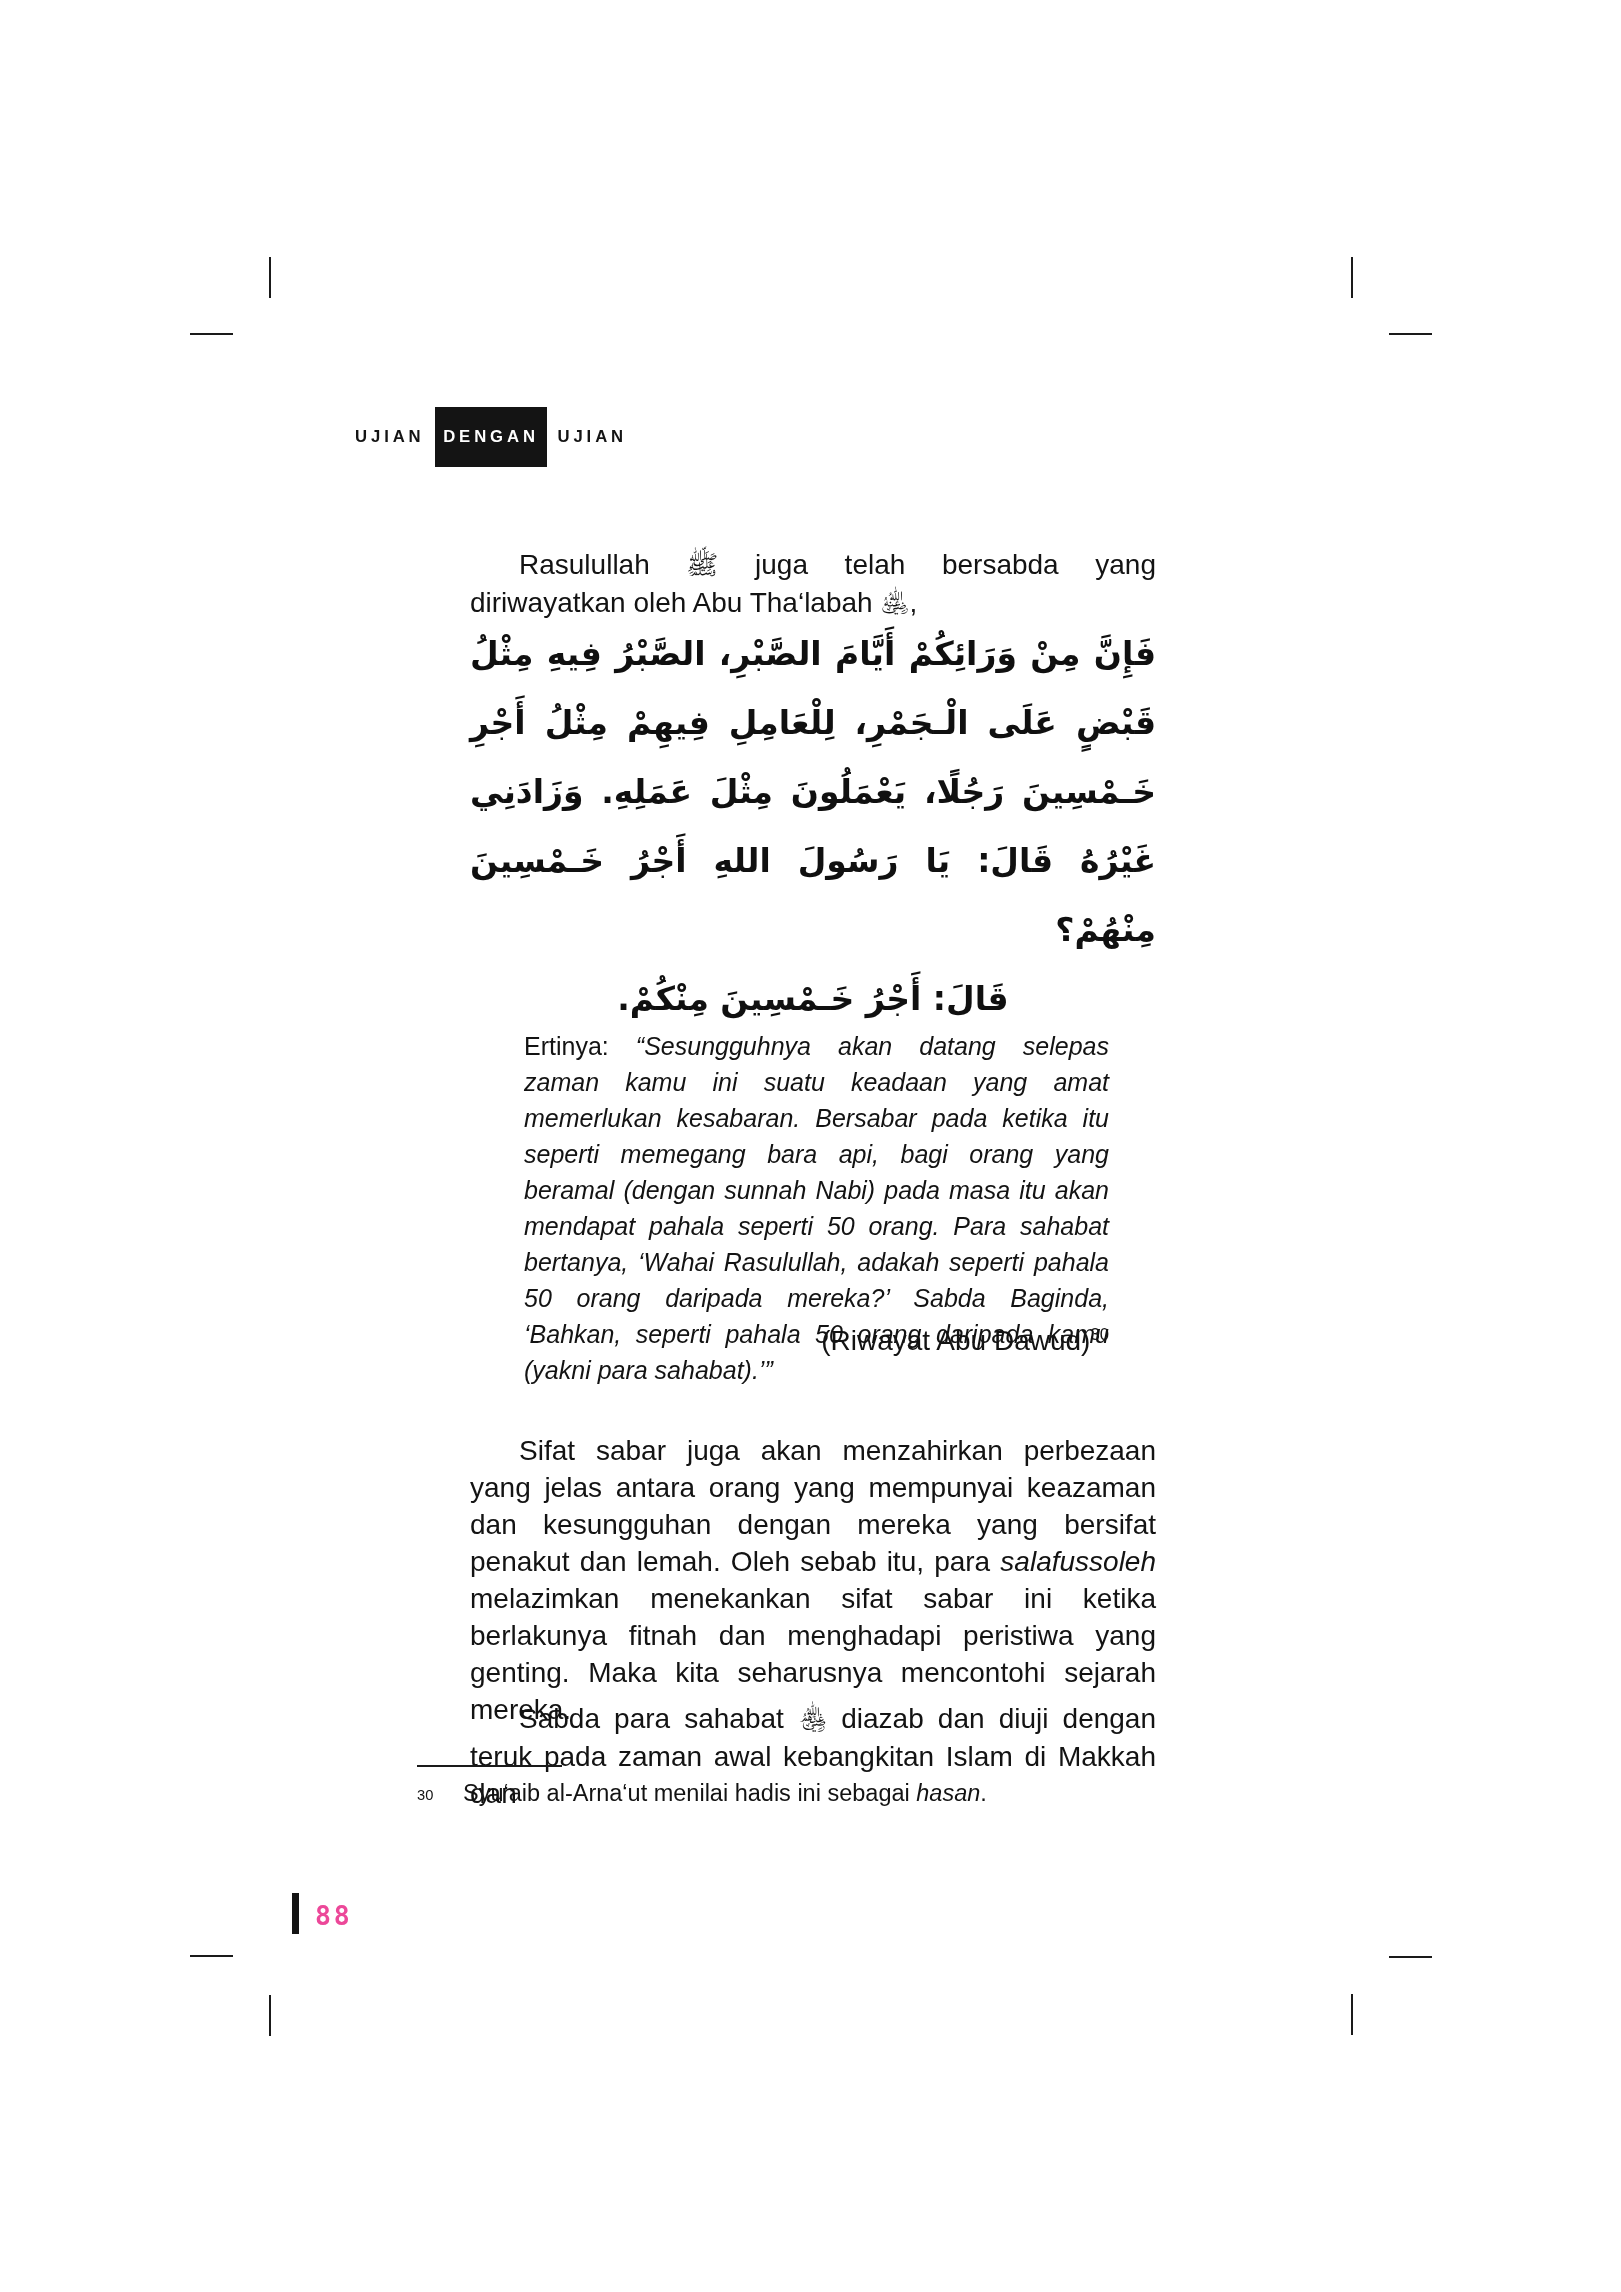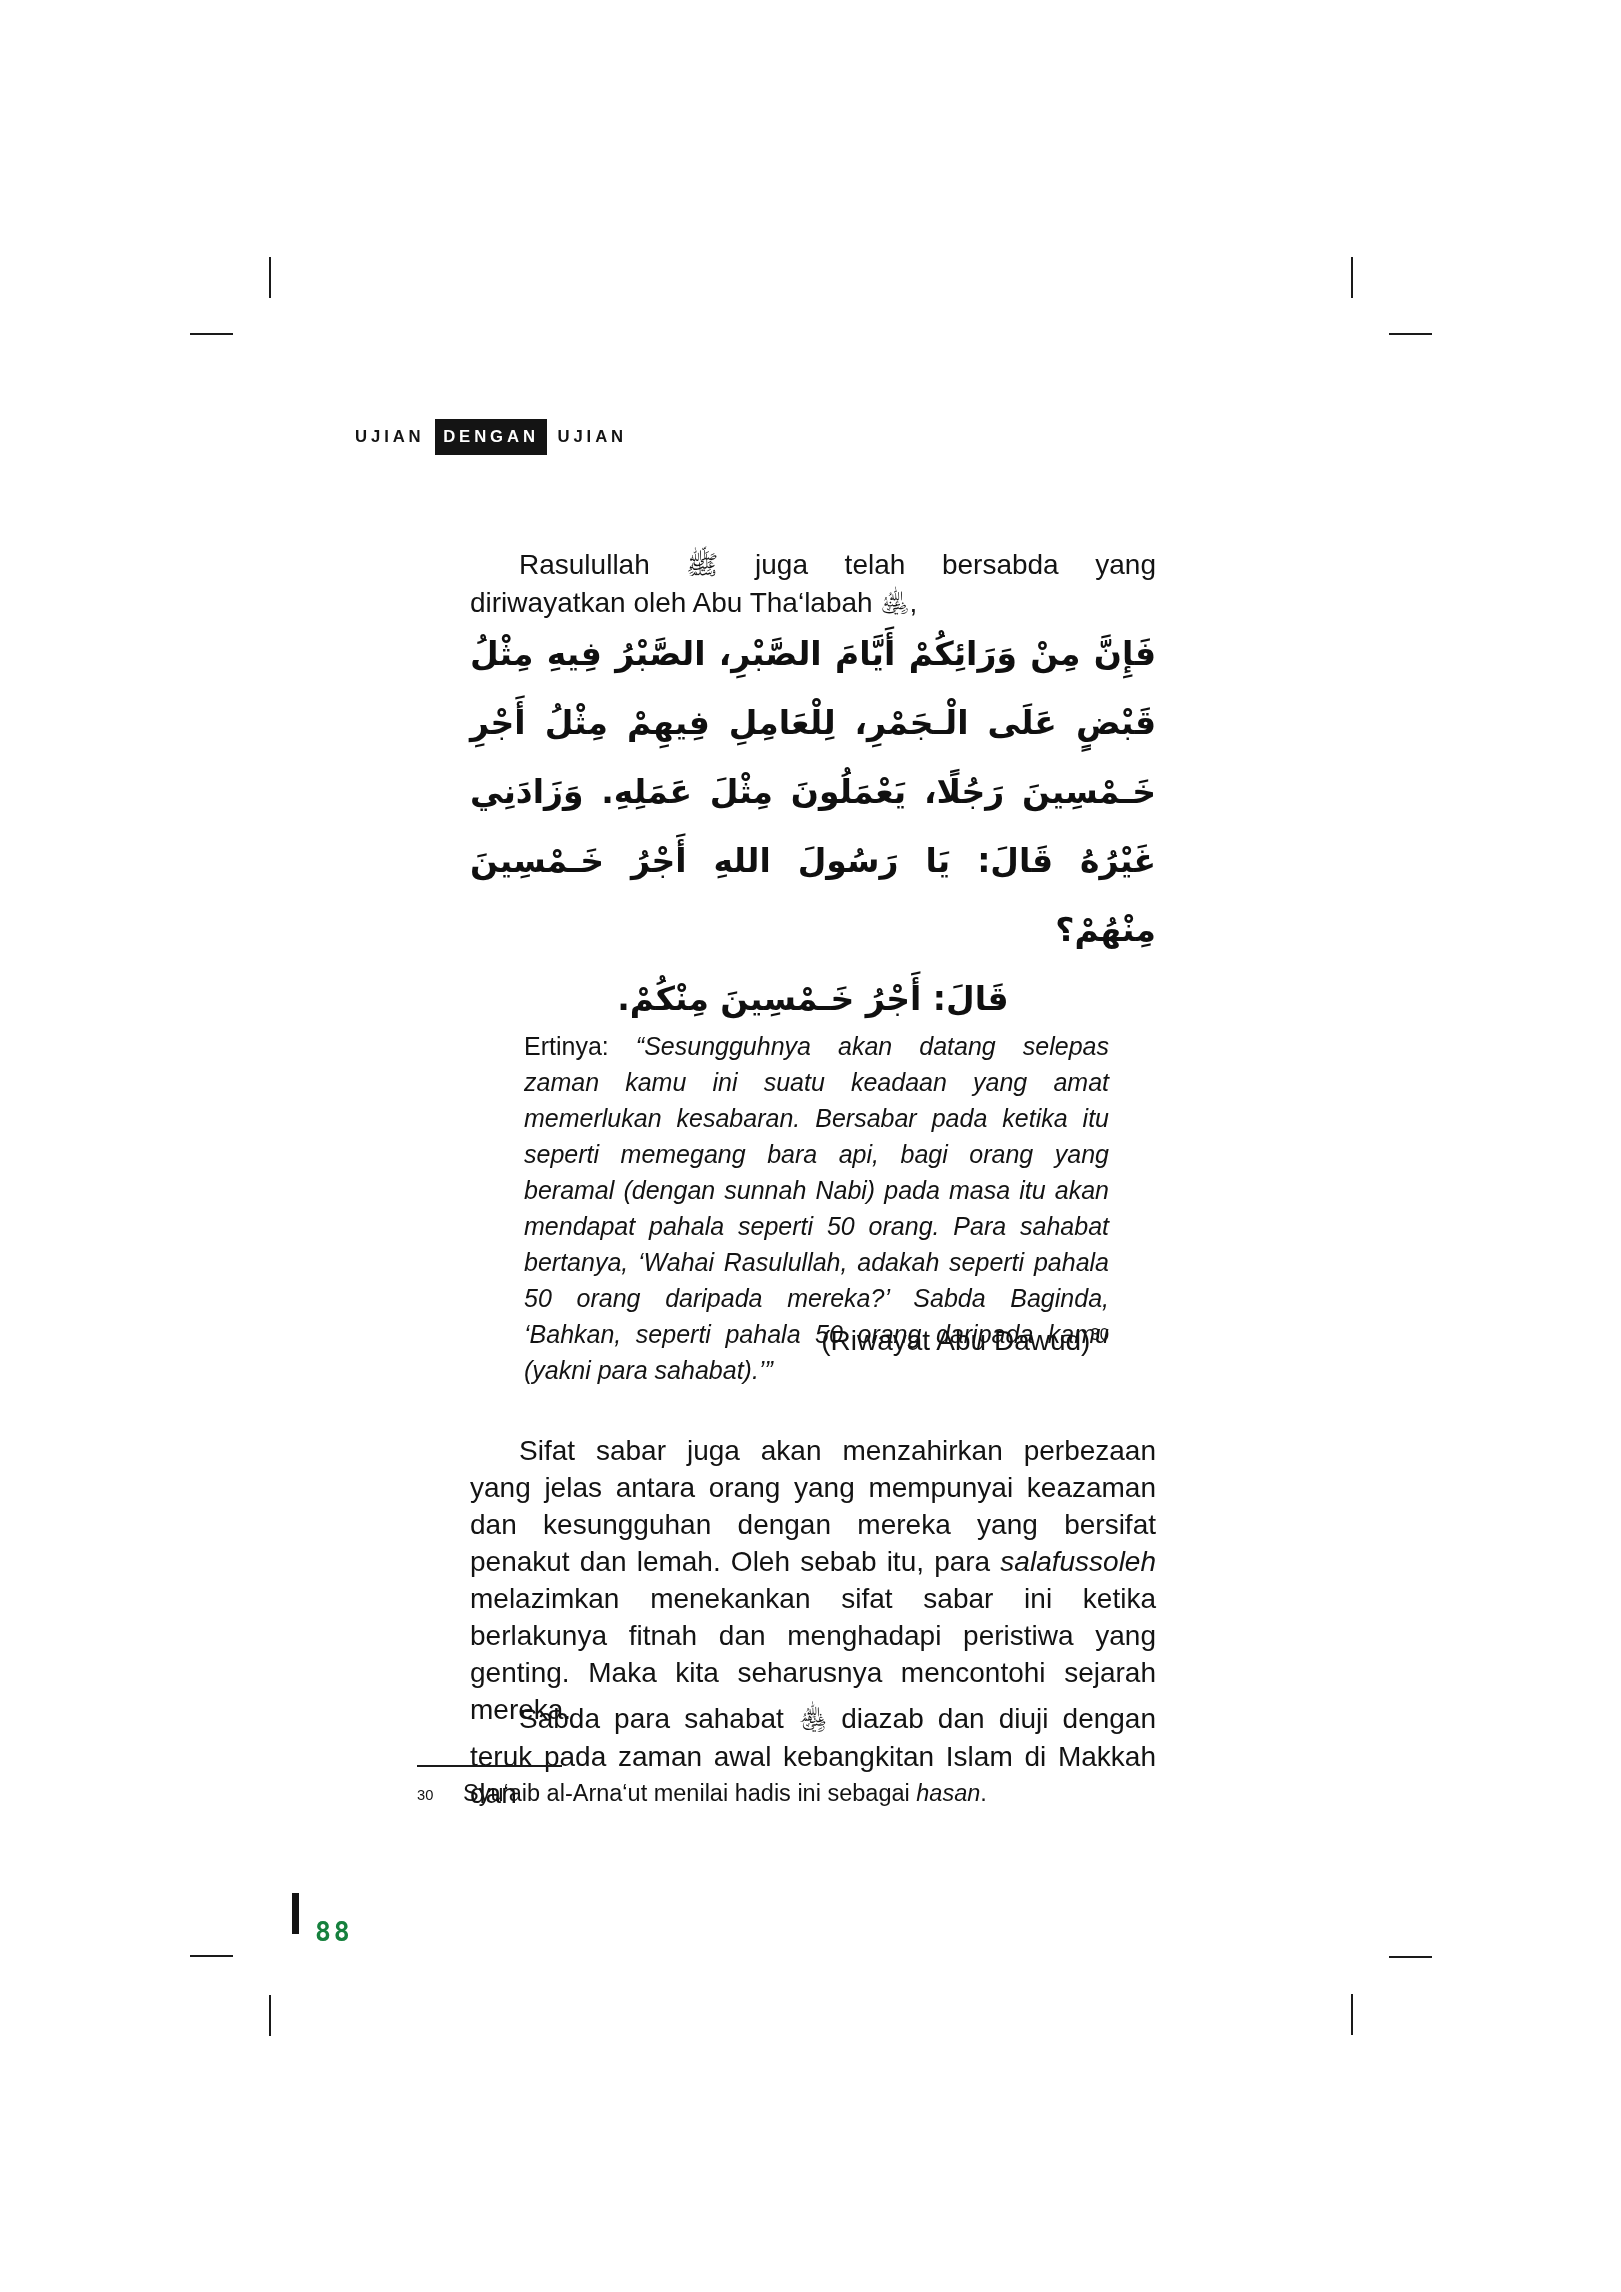--- a/index.html
+++ b/index.html
@@ -15,21 +15,21 @@
   .crop{position:absolute;background:#1a1a1a;}
   
   .header{
     position:absolute;left:355px;top:411px;height:52px;
     display:flex;align-items:center;gap:10.8px;
     font-weight:bold;font-size:16.7px;letter-spacing:3.9px;
     color:#141414;
   }
   .header .boxed{
     background:#141414;color:#ffffff;
-    height:36px;min-width:77px;
+    height:60px;min-width:77px;
     display:flex;align-items:center;justify-content:center;
     padding:0 7.8px;box-sizing:border-box;
   }
   
   .para{
     position:absolute;left:470px;width:686px;
     font-size:28px;line-height:37px;
     text-align:justify;text-indent:49px;
     color:#131313;
   }
@@ -66,21 +66,21 @@
     position:absolute;left:417px;top:1778px;width:745px;
     display:flex;align-items:flex-start;
     font-size:23.5px;line-height:31px;color:#131313;
   }
   .footnote .fn-marker{font-size:14.7px;width:46px;flex:0 0 46px;padding-top:2px;}
   
   .pagenum-bar{position:absolute;left:292px;top:1893px;width:6.9px;height:41px;background:#141414;}
   .pagenum{
     position:absolute;left:315px;top:1900px;
     font-family:"DejaVu Sans Mono",monospace;
-    font-weight:bold;font-size:26.5px;letter-spacing:2.9px;color:#15803d;margin-top:16px;
+    font-weight:bold;font-size:26.5px;letter-spacing:2.9px;color:#ec4899;
   }
 </style>
 </head>
 <body>
 
 <div class="page">
 
   <div class="crop" style="left:269px;top:257px;width:2px;height:41px;"></div>
   <div class="crop" style="left:190px;top:333px;width:43px;height:2px;"></div>
   <div class="crop" style="left:1351px;top:257px;width:2px;height:41px;"></div>

